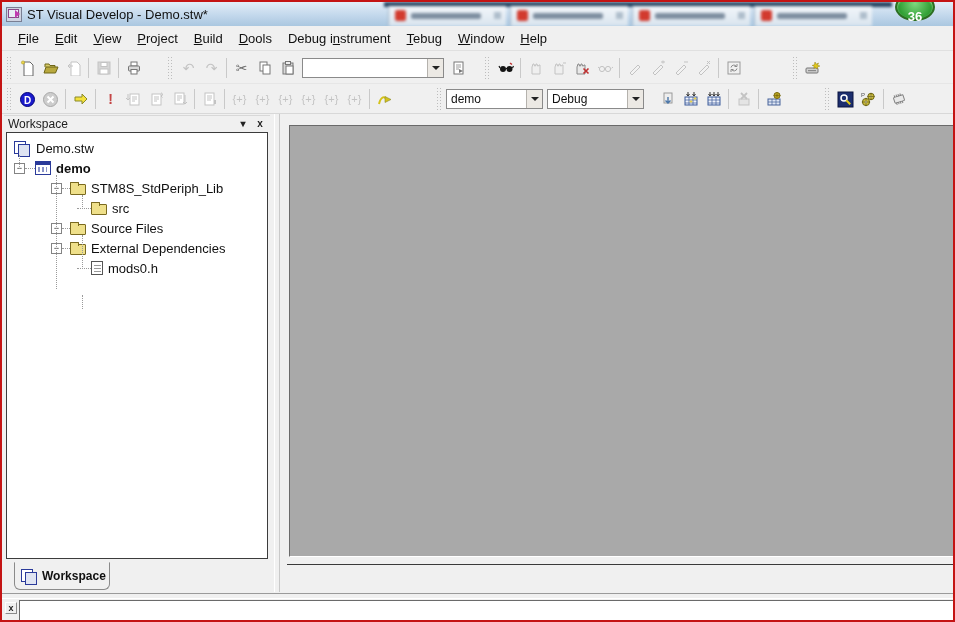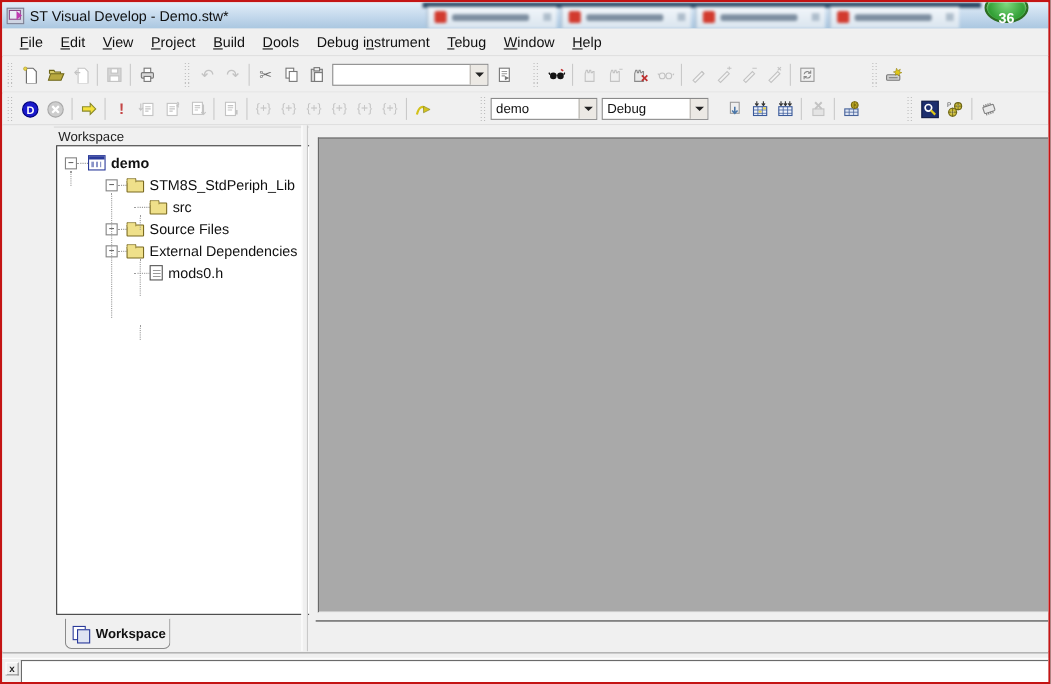--- a/index.html
+++ b/index.html
@@ -48,21 +48,21 @@
   .combo { height:20px; background:#fff; border:1px solid #8a8a8a; display:flex; align-items:center; flex:none; position:relative; }
   .combo .val { flex:1; font-size:12px; padding:0 4px; color:#111; overflow:hidden; white-space:nowrap; }
   .combo .drop { width:16px; height:18px; background:#ece9e4; border-left:1px solid #b5b2ad; display:flex; align-items:center; justify-content:center; }
   .combo .drop i { width:0; height:0; border-left:4px solid transparent; border-right:4px solid transparent; border-top:4px solid #222; }
   #find-combo { width:142px; margin:0 3px; }
   #project-combo, #config-combo { width:97px; margin-right:4px; }
   .abs { position:absolute; top:0; height:100%; display:flex; align-items:center; }
 
   
   #workarea { position:absolute; left:0; top:112px; width:951px; height:478px; background:#f0f0f0; }
-  #wspanel { position:absolute; left:2px; top:0; width:268px; height:478px;margin-left:45px; }
+  #wspanel { position:absolute; left:2px; top:0; width:268px; height:478px; }
   #wspanel-header { position:absolute; left:0; top:1px; width:266px; height:16px; display:flex; align-items:center;
     border-top:1px solid #d8d8d8; }
   #wspanel-title { font-size:12px; color:#202020; padding-left:4px; flex:1; }
   .mini-btn { width:14px; height:13px; margin-right:3px; display:flex; align-items:center; justify-content:center;
     font-size:10px; font-weight:bold; color:#222; line-height:1; }
   #treebox { position:absolute; left:2px; top:18px; width:262px; height:427px; background:#fff; border:1px solid #3c3c3c; overflow:hidden; }
   .trow { position:relative; height:20px; display:flex; align-items:center; font-size:13px; color:#101010; white-space:nowrap; }
   .trow .lbl { padding-left:5px; }
   .trow.bold .lbl { font-weight:bold; }
   .exp { width:11px; height:11px; border:1px solid #848484; background:#fff; font-size:9px; line-height:9px;
@@ -485,20 +485,24 @@
 
     <div id="wspanel">
       <div id="wspanel-header">
         <span id="wspanel-title">Workspace</span>
         <span class="mini-btn">▾</span>
         <span class="mini-btn">x</span>
       </div>
 
       <div id="treebox">
         <div style="height:5px"></div>
+        <div class="trow pad8">
+          <span class="ico ico-ws"></span>
+          <span class="lbl">Demo.stw</span>
+        </div>
         <div class="trow bold pad8">
           <span class="exp">−</span>
           <span class="dots" style="width:10px"></span>
           <span class="ico ico-proj"></span>
           <span class="lbl">demo</span>
         </div>
         <div class="trow pad44">
           <span class="exp">−</span>
           <span class="dots" style="width:8px"></span>
           <span class="ico ico-folder"></span>

